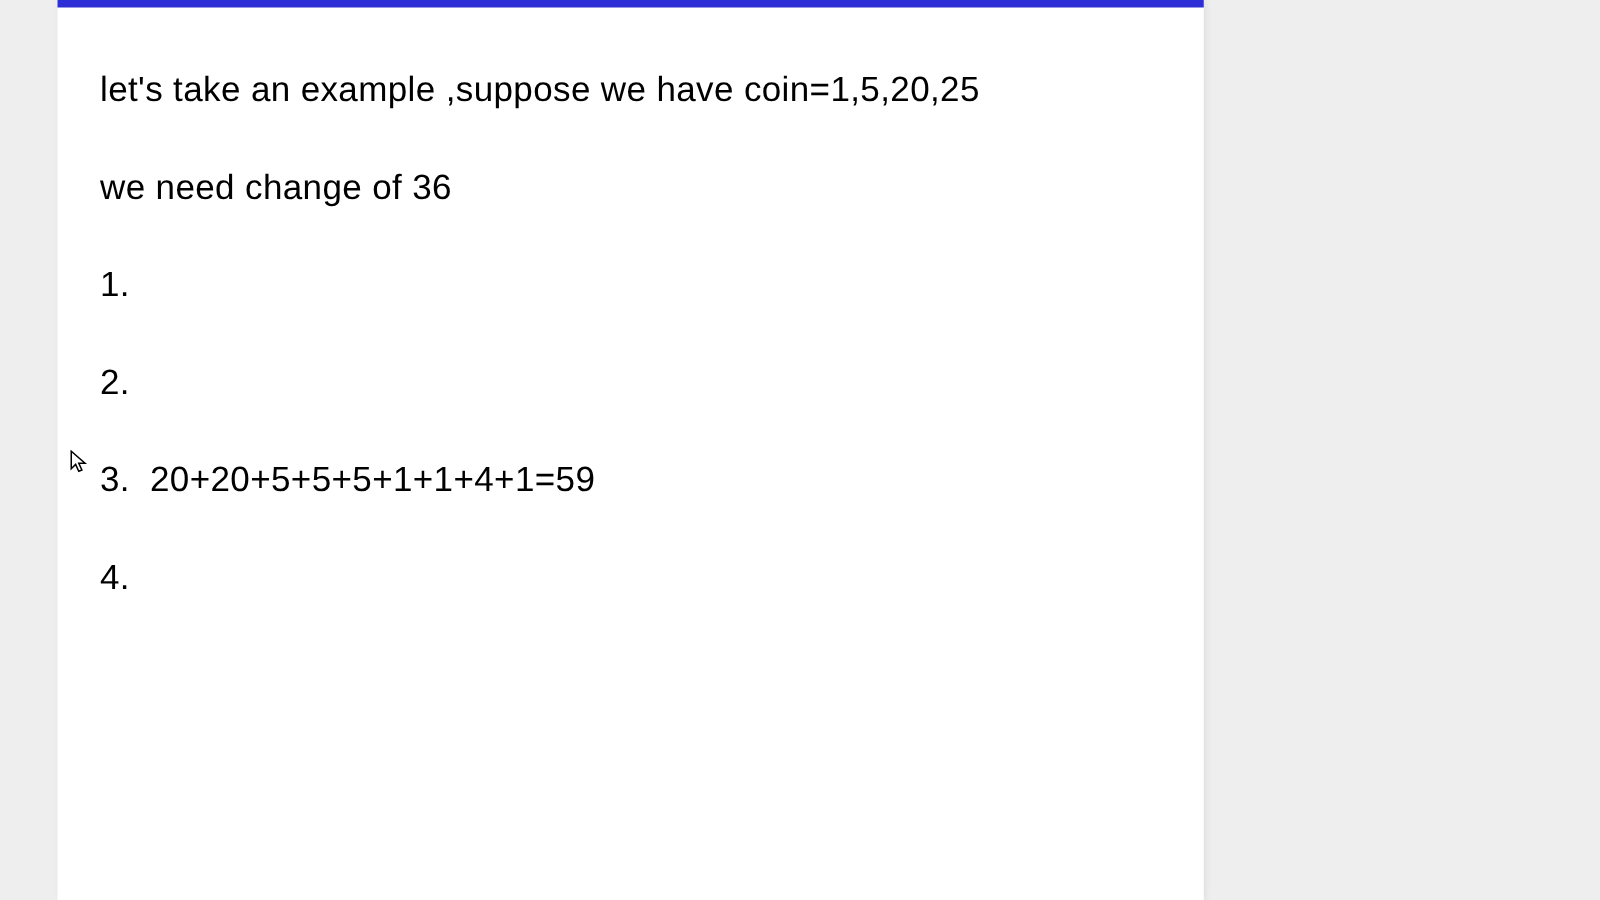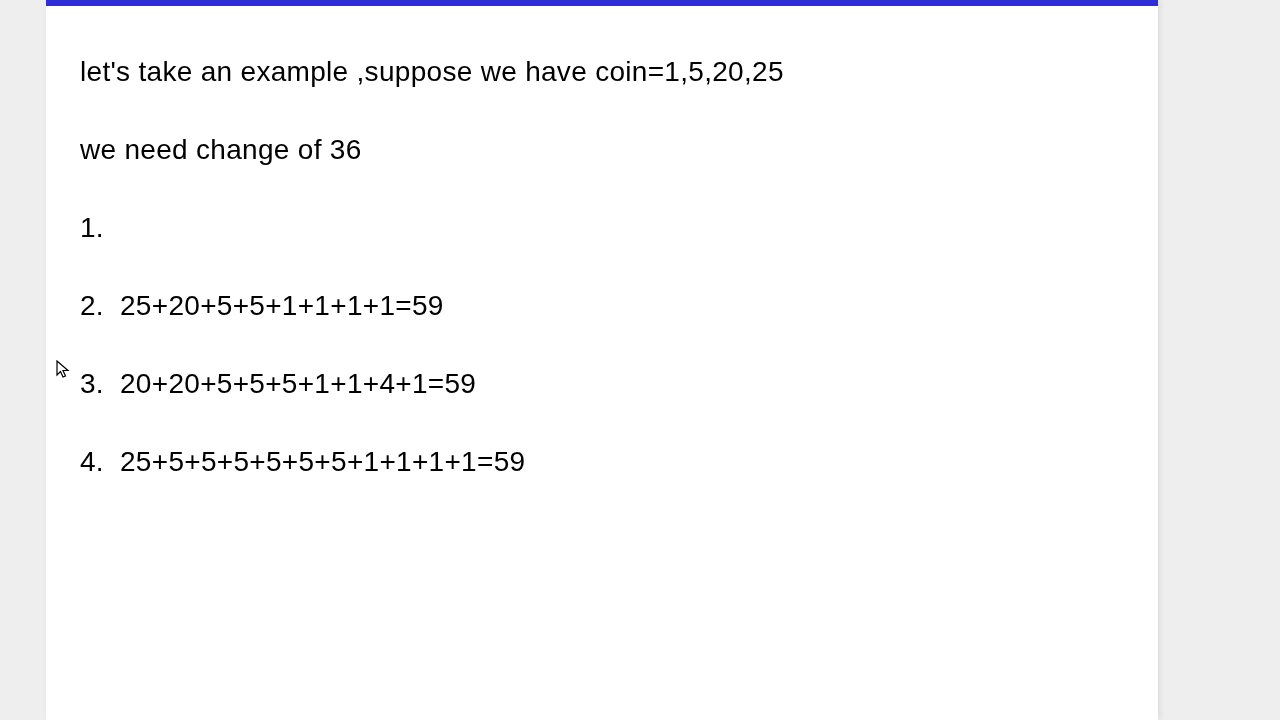--- a/index.html
+++ b/index.html
@@ -12,21 +12,21 @@
       height: 720px;
       background: #eeeeee;
       font-family: "Segoe UI", Arial, sans-serif;
       position: relative;
       overflow: hidden;
     }
     .slide-container {
       position: absolute;
       left: 46px;
       top: 0;
-      width: 1112px;
+      width: 917px;
       height: 720px;
       background: #ffffff;
       box-shadow: 2px 0 6px rgba(0,0,0,0.08);
     }
     .title-bar {
       width: 100%;
       height: 6px;
       background: #2e2ed6;
     }
     .content {
@@ -62,28 +62,26 @@
   <div class="title-bar"></div>
   <div class="content">
     <div class="line">let's take an example ,suppose we have coin=1,5,20,25</div>
     <div class="line">we need change of 36</div>
 
     <div class="line list-item">
       <span class="list-num">1.</span>
     </div>
     <div class="line list-item">
       <span class="list-num">2.</span>
-      <span>25+20+5+5+1+1+1+1=59</span>
     </div>
     <div class="line list-item">
       <span class="list-num">3.</span>
       <span>20+20+5+5+5+1+1+4+1=59</span>
     </div>
     <div class="line list-item">
       <span class="list-num">4.</span>
-      <span>25+5+5+5+5+5+5+1+1+1+1=59</span>
     </div>
   </div>
 </div>
 
 <svg class="cursor" viewBox="0 0 16 20">
   <path d="M1 1 L1 15 L4.5 11.5 L7 17 L9.5 16 L7 10.5 L12 10.5 Z" fill="#ffffff" stroke="#000000" stroke-width="1.2"></path>
 </svg>
 
 </body></html>

